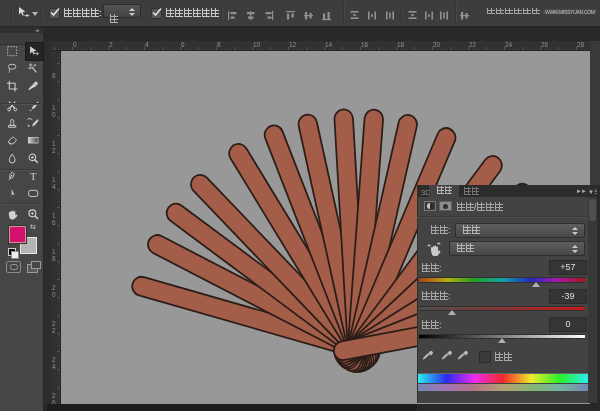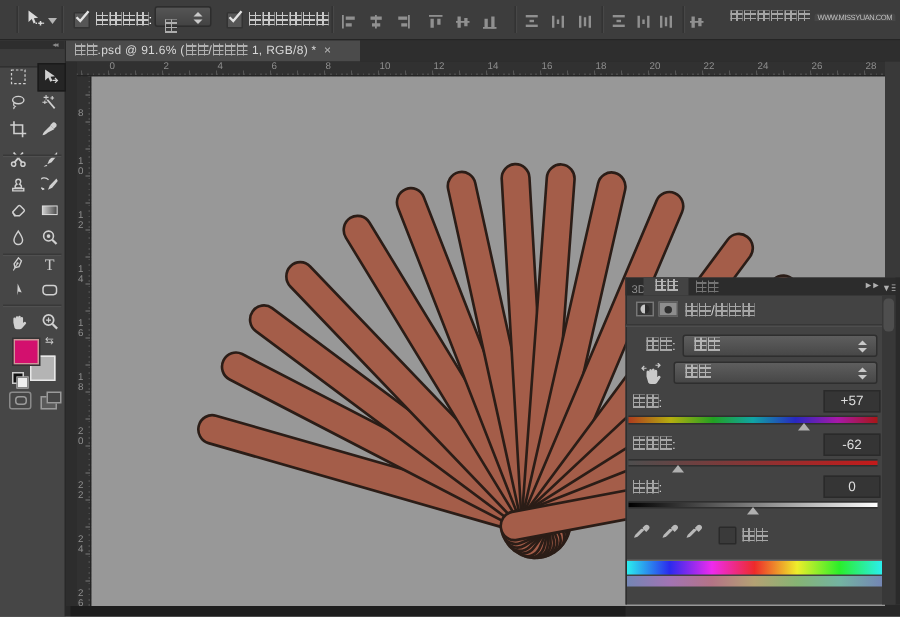--- a/index.html
+++ b/index.html
@@ -136,23 +136,20 @@
         </svg></div>
 <div class="vsep" style="left:343px;"></div>
 <div class="vsep" style="left:401px;"></div>
 <div class="vsep" style="left:455px;"></div>
 <div class="abs" style="left:459px;top:7px;"><svg width="11" height="11" viewBox="0 0 11 11">
           <rect x="1" y="5" width="9" height="1.2" fill="#909090"></rect>
           <rect x="2" y="2" width="2.2" height="7.5" fill="#909090"></rect>
           <rect x="6.5" y="3" width="2.2" height="5.5" fill="#909090"></rect>
         </svg></div>
     </div>
-  <div class="abs" id="tabbar">
-    <div id="doctab"><span class="cj s7"></span><span class="cj s7"></span><span>.psd @ 91.6% (</span><span class="cj s7"></span><span class="cj s7"></span><span>/</span><span class="cj s7"></span><span class="cj s7"></span><span class="cj s7"></span><span>&nbsp;1, RGB/8) *</span><span style="margin-left:5px;color:#b9b9b9;">×</span></div>
-  </div>
   <div class="abs" id="hruler">
       <div class="rnum" style="left:22px;top:0px;">0</div>
 <div class="rnum" style="left:58px;top:0px;">2</div>
 <div class="rnum" style="left:94px;top:0px;">4</div>
 <div class="rnum" style="left:130px;top:0px;">6</div>
 <div class="rnum" style="left:166px;top:0px;">8</div>
 <div class="rnum" style="left:202px;top:0px;">10</div>
 <div class="rnum" style="left:238px;top:0px;">12</div>
 <div class="rnum" style="left:274px;top:0px;">14</div>
 <div class="rnum" style="left:310px;top:0px;">16</div>
@@ -328,21 +325,21 @@
         </svg></div>
 <div class="pdrop" style="left:32px;top:56px;width:136px;"><span class="cj"></span><span class="cj"></span><span class="updn">
           <span class="tri-u"></span>
           <span class="tri-d"></span>
         </span></div>
 <div class="plabel" style="left:4px;top:78px;"><span class="cj"></span><span class="cj"></span>:</div>
 <div class="pvalue" style="left:132px;top:75px;">+57</div>
 <div class="pbar" style="top:92px;height:6px;background:linear-gradient(90deg,#ae3c1e,#b4ae10 17%,#22a022 34%,#10a4a4 50%,#2828c0 67%,#a818a8 84%,#a81616);border-top:1px solid #2f2f2f;border-bottom:1px solid #2f2f2f;"></div>
 <div class="marker" style="left:115px;top:97px;"></div>
 <div class="plabel" style="left:4px;top:106px;"><span class="cj"></span><span class="cj"></span><span class="cj"></span>:</div>
-<div class="pvalue" style="left:132px;top:104px;">-62</div>
+<div class="pvalue" style="left:132px;top:104px;">-39</div>
 <div class="pbar" style="top:121px;height:5px;background:linear-gradient(90deg,#4e4e4e,#c41a1a);border-top:1px solid #2f2f2f;border-bottom:1px solid #2f2f2f;"></div>
 <div class="marker" style="left:31px;top:125px;"></div>
 <div class="plabel" style="left:4px;top:135px;"><span class="cj"></span><span class="cj"></span>:</div>
 <div class="pvalue" style="left:132px;top:132px;">0</div>
 <div class="pbar" style="top:149px;height:5px;background:linear-gradient(90deg,#000,#fff);border-top:1px solid #2f2f2f;border-bottom:1px solid #2f2f2f;"></div>
 <div class="marker" style="left:81px;top:153px;"></div>
 <div class="abs" style="left:5px;top:164px;"><svg width="12" height="13" viewBox="0 0 12 13">
           <path d="M7.8 1.4 a1.8 1.8 0 0 1 2.6 2.6 l-1.6 1.6 -2.6 -2.6 Z" fill="#b9b9b9"></path>
           <path d="M5.5 3.5 L1.7 7.3 q-0.7 0.9 -1 2.2 l1.4 -0.3 q1.1 -0.45 2 -1.35 L7.9 4 Z" fill="#b9b9b9"></path>
         </svg></div>

